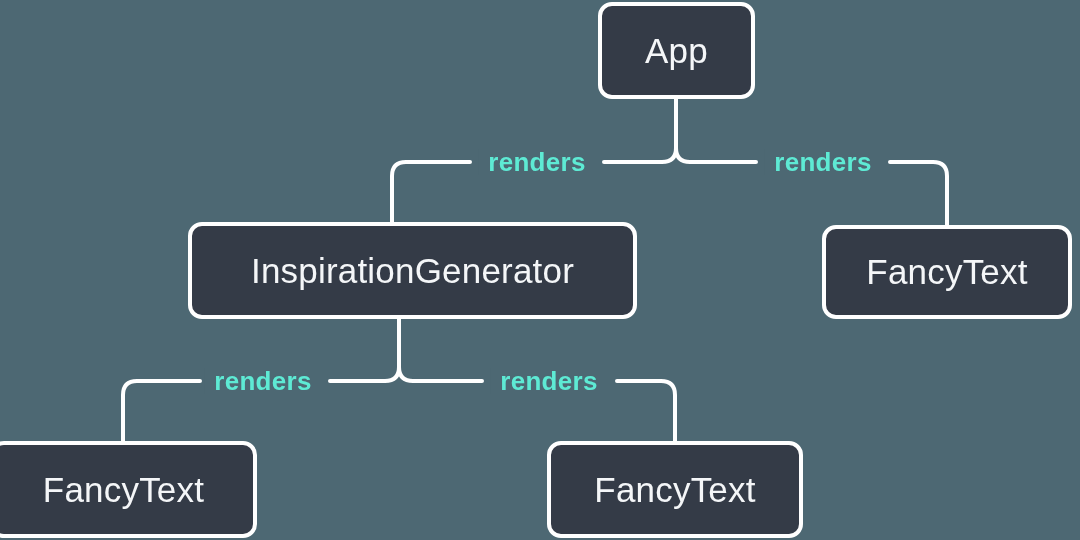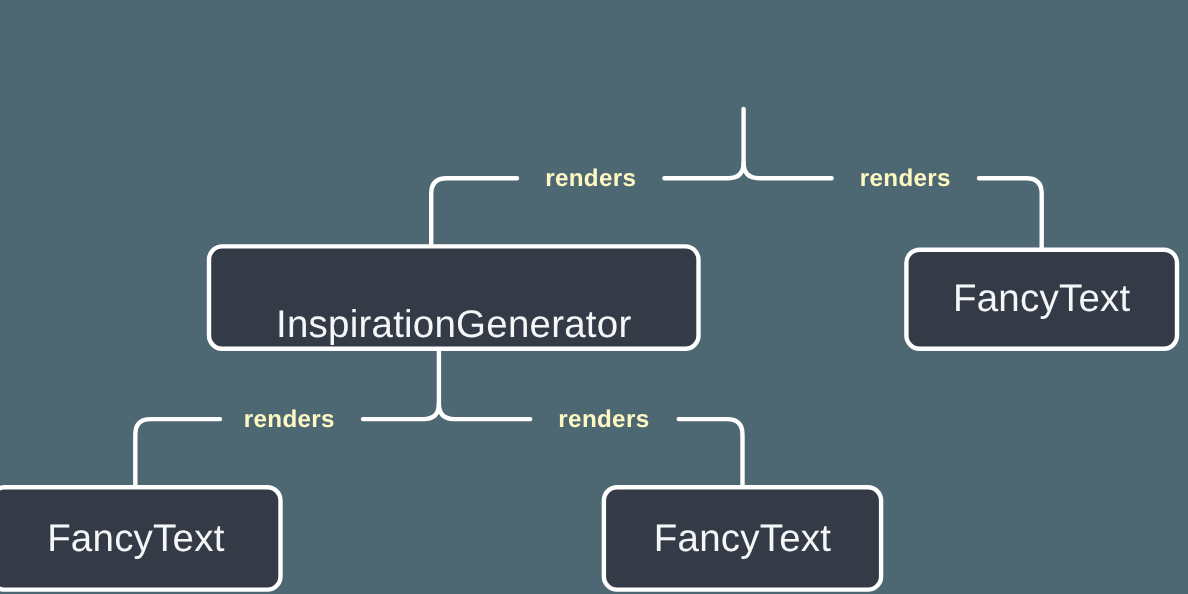--- a/index.html
+++ b/index.html
@@ -46,22 +46,22 @@
     color: #f4f6f8;
     font-size: 35px;
     font-weight: 400;
     letter-spacing: 0.2px;
     white-space: nowrap;
     z-index: 3;
   }
   .edge-label {
     position: absolute;
     z-index: 4;
-    color: #fef9c3;
-    font-size: 22px;
+    color: #5eead4;
+    font-size: 26px;
     font-weight: 600;
     letter-spacing: 0.3px;
     white-space: nowrap;
     background: #4d6873;
     padding: 0 10px;
     line-height: 1;
     transform: translate(-50%, -50%);
   }
 </style>
 </head>
@@ -78,22 +78,25 @@
     <path class="edge-line" d="M 676 148 Q 676 162 690 162 L 756 162"></path>
     <path class="edge-line" d="M 890 162 L 933 162 Q 947 162 947 176 L 947 225"></path>
 
     <path class="edge-line" d="M 399 319 L 399 367 Q 399 381 385 381 L 330 381"></path>
     <path class="edge-line" d="M 200 381 L 137 381 Q 123 381 123 395 L 123 441"></path>
 
     <path class="edge-line" d="M 399 367 Q 399 381 413 381 L 482 381"></path>
     <path class="edge-line" d="M 617 381 L 661 381 Q 675 381 675 395 L 675 441"></path>
   </svg>
 
+  <div class="node-box" style="left:598px; top:2px; width:157px; height:97px;">
+    <span>App</span>
+  </div>
 
-  <div class="node-box" style="left:188px; top:222px; width:449px; height:97px;align-items:flex-end;">
+  <div class="node-box" style="left:188px; top:222px; width:449px; height:97px;">
     <span>InspirationGenerator</span>
   </div>
 
   <div class="node-box" style="left:822px; top:225px; width:250px; height:94px;">
     <span>FancyText</span>
   </div>
 
   <div class="node-box" style="left:-10px; top:441px; width:267px; height:97px;">
     <span>FancyText</span>
   </div>

